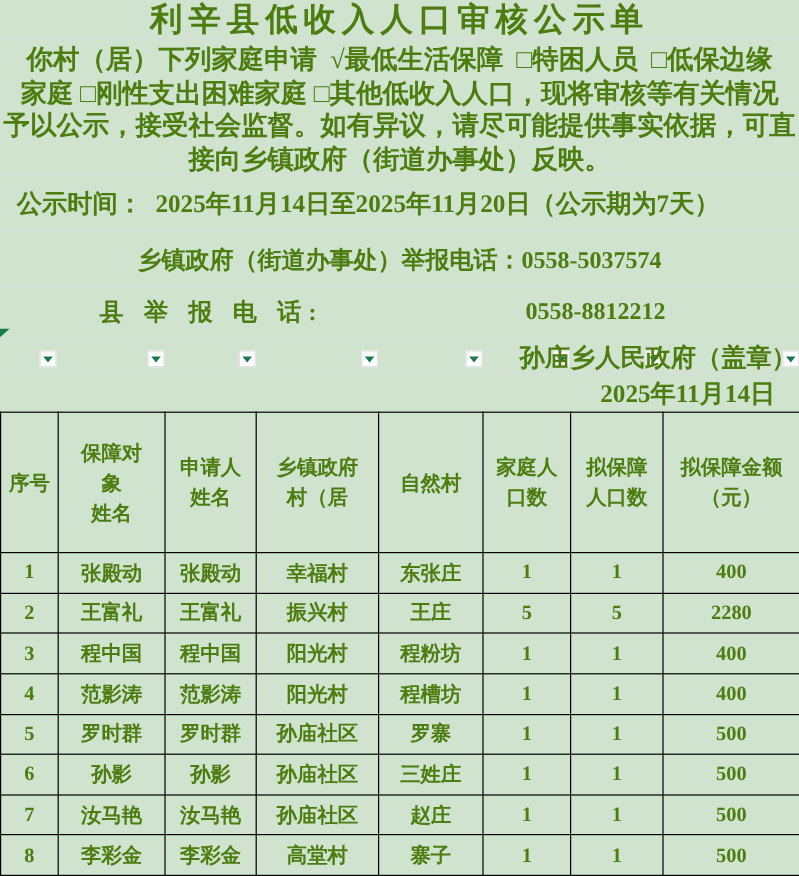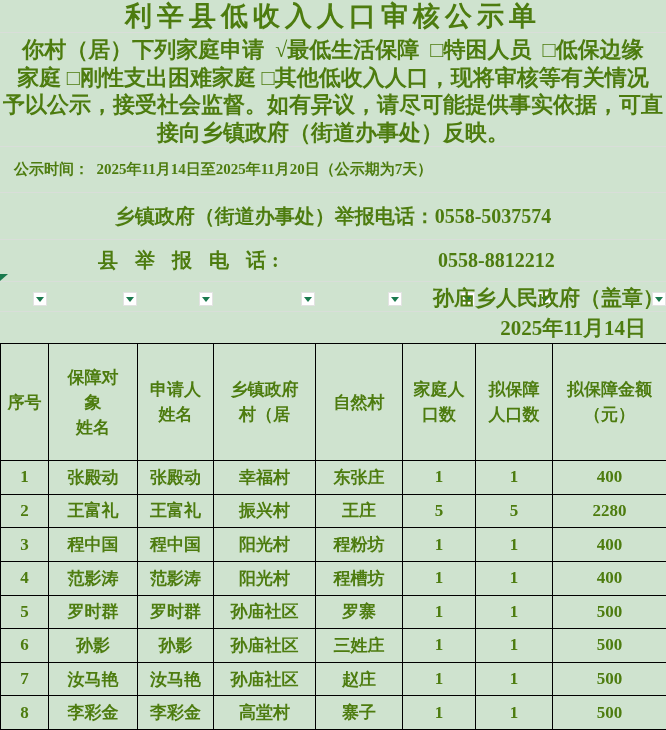--- a/index.html
+++ b/index.html
@@ -10,24 +10,24 @@
     font-family:"Liberation Serif","DejaVu Serif",serif;
     font-weight:bold;color:#4d7c0f;
     overflow:hidden;
     box-sizing:border-box;
   }
   .sheet *{box-sizing:border-box;}
   .row{position:absolute;left:0;width:666px;display:flex;align-items:center;}
   .r-title{top:0;height:33px;justify-content:center;font-size:27px;letter-spacing:5px;border-bottom:1px solid #d9ded9;}
   .r-intro{top:33px;height:114px;display:block;border-bottom:1px solid #d9ded9;padding-top:3px;}
   .intro-line{height:27.5px;line-height:27.5px;text-align:center;font-size:22px;white-space:pre;}
-  .r-period{top:147px;height:46px;padding-left:14px;font-size:15px;white-space:pre;border-bottom:1px solid #d9ded9;}
+  .r-period{top:147px;height:46px;padding-left:14px;font-size:21px;white-space:pre;border-bottom:1px solid #d9ded9;}
   .r-township{top:193px;height:47px;justify-content:center;font-size:20px;border-bottom:1px solid #d9ded9;}
   .r-county{top:240px;height:42px;font-size:20px;border-bottom:1px solid #d9ded9;}
-  .county-label{position:absolute;left:98px;letter-spacing:6px;white-space:pre;}
+  .county-label{position:absolute;left:83px;letter-spacing:6px;white-space:pre;}
   .county-number{position:absolute;left:438px;}
   .r-filter{top:282px;height:30px;border-bottom:1px solid #d9ded9;}
   .issuer{position:absolute;right:2px;top:2px;font-size:21px;z-index:2;text-align:center;}
   .fb{position:absolute;top:10px;width:14px;height:14px;background:#ffffff;border:1px solid #e2e2e2;
       display:flex;align-items:center;justify-content:center;z-index:1;}
   .caret{width:0;height:0;border-left:4px solid transparent;border-right:4px solid transparent;border-top:5px solid #1a7a4e;}
   .corner-frag{position:absolute;left:0;top:274px;width:0;height:0;
       border-top:7px solid #1a7a4e;border-right:8px solid transparent;z-index:1;}
   .r-date{top:312px;height:31px;justify-content:flex-end;padding-right:20px;font-size:21px;}
   table.roster{

